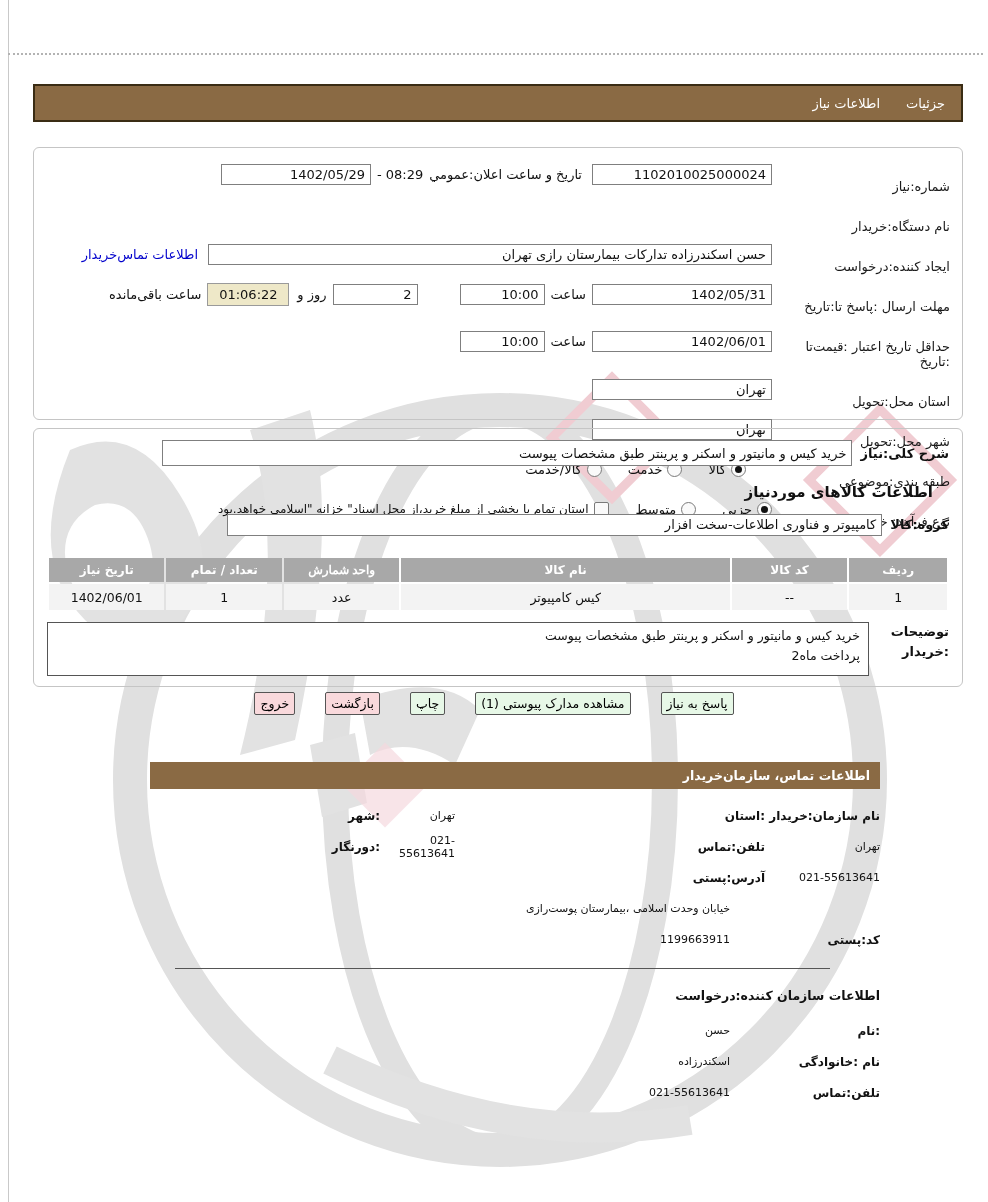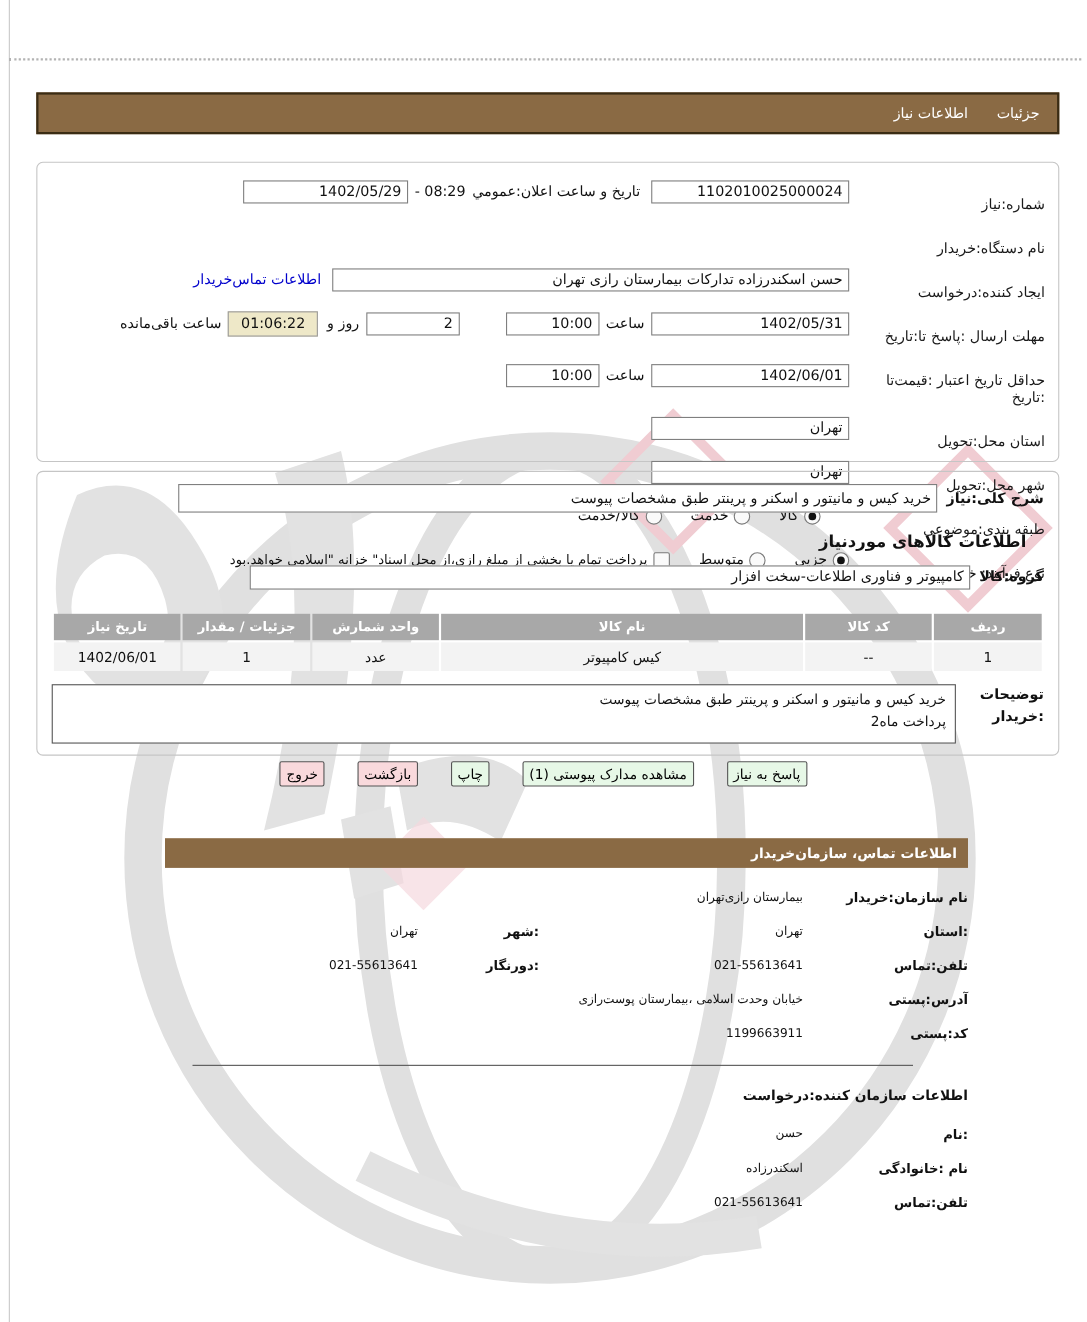--- a/index.html
+++ b/index.html
@@ -41,21 +41,21 @@
   .small-note{font-size:12px;}
 
   .blabel{font-weight:bold;font-size:13px;flex:none;margin-left:8px;}
   .bigin{height:26px;width:690px;}
   .heading{font-weight:bold;font-size:15px;margin:14px 16px 10px;}
   #group-row .ibox{width:655px;height:22px;}
 
   table.items{width:100%;border-collapse:separate;border-spacing:2px 2px;margin-top:18px;}
   table.items th{background:#a8a8a8;color:#fff;font-weight:bold;font-size:12px;height:24px;padding:0 4px;}
   table.items td{background:#f3f3f3;font-size:12.5px;height:26px;text-align:center;padding:0 4px;}
-  .c-row{width:11%;} .c-code{width:13%;} .c-name{width:37%;} .c-unit{width:13%;} .c-qty{width:13%;} .c-date{width:13%;}
+  .c-row{width:11%;} .c-code{width:13%;} .c-name{width:37%;} .c-unit{width:13%;font-family:Liberation Serif, serif;} .c-qty{width:13%;} .c-date{width:13%;}
 
   #notes-row{display:flex;align-items:flex-start;margin-top:10px;}
   #notes-label{font-weight:bold;font-size:13px;width:64px;flex:none;line-height:1.5;margin-left:16px;}
   #notes-box{border:1px solid #555;background:#fff;flex:1;min-height:46px;padding:3px 8px;
     font-size:12.5px;line-height:1.6;}
 
   #actions{top:692px;left:0;width:988px;display:flex;justify-content:center;gap:30px;}
   .btn{height:23px;padding:0 5px;border:1px solid #555;border-radius:2px;background:#e7f8e7;
     font-size:12.5px;display:flex;align-items:center;cursor:pointer;white-space:nowrap;font-family:inherit;}
   .btn.pink{background:#f9d9dc;}
@@ -112,21 +112,21 @@
     <span class="ibox w180">1102010025000024</span>
     <span class="mr10">تاریخ و ساعت اعلان:عمومي</span>
     <span class="mr6">08:29 -</span>
     <span class="ibox w150 mr6">1402/05/29</span>
   </div>
   <div class="frow">
     <span class="flabel">نام دستگاه:خریدار</span>
   </div>
   <div class="frow">
     <span class="flabel">ایجاد کننده:درخواست</span>
-    <span class="ibox" style="width:470px">حسن اسکندرزاده تدارکات بیمارستان رازی تهران</span>
+    <span class="ibox" style="width:564px">حسن اسکندرزاده تدارکات بیمارستان رازی تهران</span>
     <span class="link">اطلاعات تماس‌خریدار</span>
   </div>
   <div class="frow">
     <span class="flabel">مهلت ارسال :پاسخ تا:تاریخ</span>
     <span class="ibox w180">1402/05/31</span>
     <span class="mr6">ساعت</span>
     <span class="ibox w85 mr6">10:00</span>
     <span class="ibox w85 mr42">2</span>
     <span class="mr6">روز و</span>
     <span class="countdown">01:06:22</span>
@@ -169,21 +169,21 @@
     <span class="optgap" style="margin-right:0">
       <span class="radio sel"></span>
       <span>جزیي</span>
     </span>
     <span class="optgap">
       <span class="radio"></span>
       <span>متوسط</span>
     </span>
     <span class="optgap">
       <span class="checkbox"></span>
-      <span class="small-note">پرداخت تمام یا بخشی از مبلغ رازی،از محل اسناد" خزانه "اسلامی خواهد.بود</span>
+      <span class="small-note">استان تمام یا بخشی از مبلغ خرید،از محل اسناد" خزانه "اسلامی خواهد.بود</span>
     </span>
   </div>
 </div>
 
 <div class="sec panel" id="need-detail">
   <div class="frow" style="min-height:32px">
     <span class="blabel">شرح کلی:نیاز</span>
     <span class="ibox bigin">خرید کیس و مانیتور و اسکنر و پرینتر طبق مشخصات پیوست</span>
   </div>
   <div class="heading">اطلاعات کالاهای موردنیاز</div>
@@ -192,21 +192,21 @@
     <span class="ibox">کامپیوتر و فناوری اطلاعات-سخت افزار</span>
   </div>
 
   <table class="items">
     <thead>
       <tr>
         <th class="c-row">ردیف</th>
         <th class="c-code">کد کالا</th>
         <th class="c-name">نام کالا</th>
         <th class="c-unit">واحد شمارش</th>
-        <th class="c-qty">جزئیات / مقدار</th>
+        <th class="c-qty">تعداد / تمام</th>
         <th class="c-date">تاریخ نیاز</th>
       </tr>
     </thead>
     <tbody>
       <tr>
         <td>1</td>
         <td>--</td>
         <td>کیس کامپیوتر</td>
         <td>عدد</td>
         <td>1</td>
@@ -232,21 +232,20 @@
   <button class="btn">مشاهده مدارک پیوستی (1)</button>
   <button class="btn">چاپ</button>
   <button class="btn pink">بازگشت</button>
   <button class="btn pink">خروج</button>
 </div>
 
 <div class="sec" id="contact-header">اطلاعات  تماس، سازمان‌خریدار</div>
 
 <div class="sec" id="contact-body">
   <div class="clabel">نام سازمان:خریدار</div>
-  <div class="cval span3">بیمارستان رازی‌تهران</div>
 
   <div class="clabel">:استان</div>
   <div class="cval">تهران</div>
   <div class="clabel">:شهر</div>
   <div class="cval" style="padding-right:0">تهران</div>
 
   <div class="clabel">تلفن:تماس</div>
   <div class="cval">021-55613641</div>
   <div class="clabel">:دورنگار</div>
   <div class="cval" style="padding-right:0">021-55613641</div>

